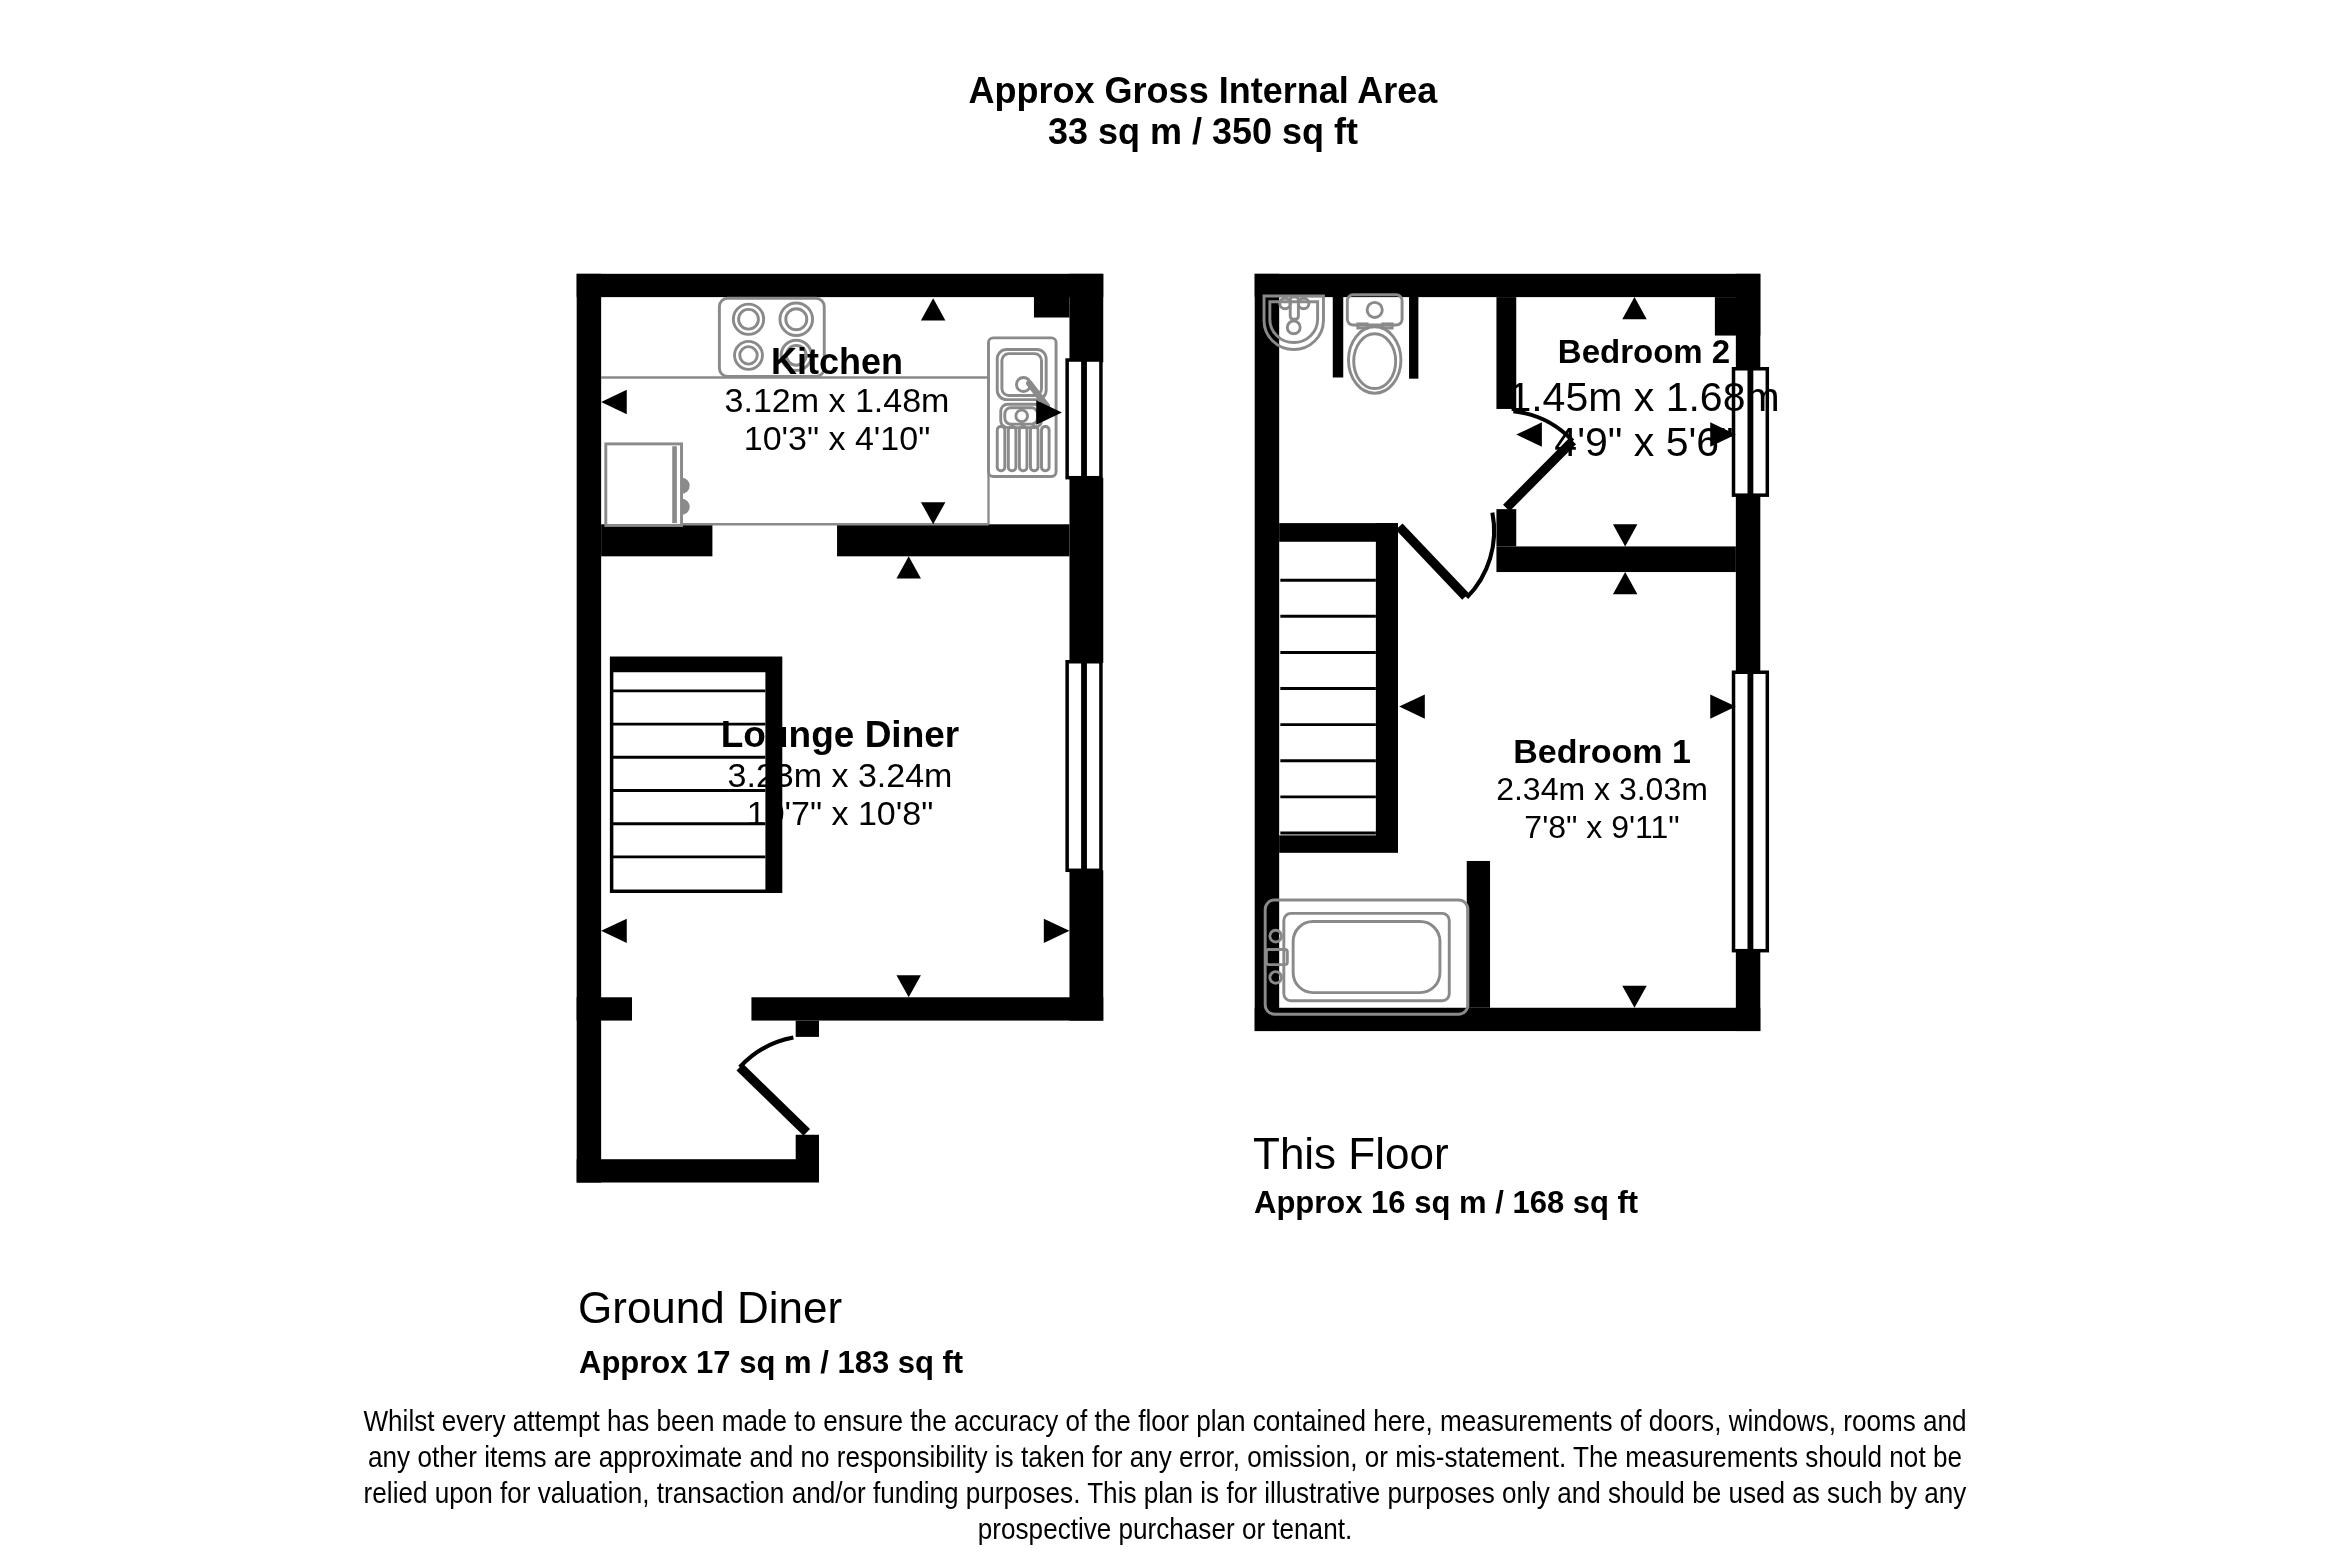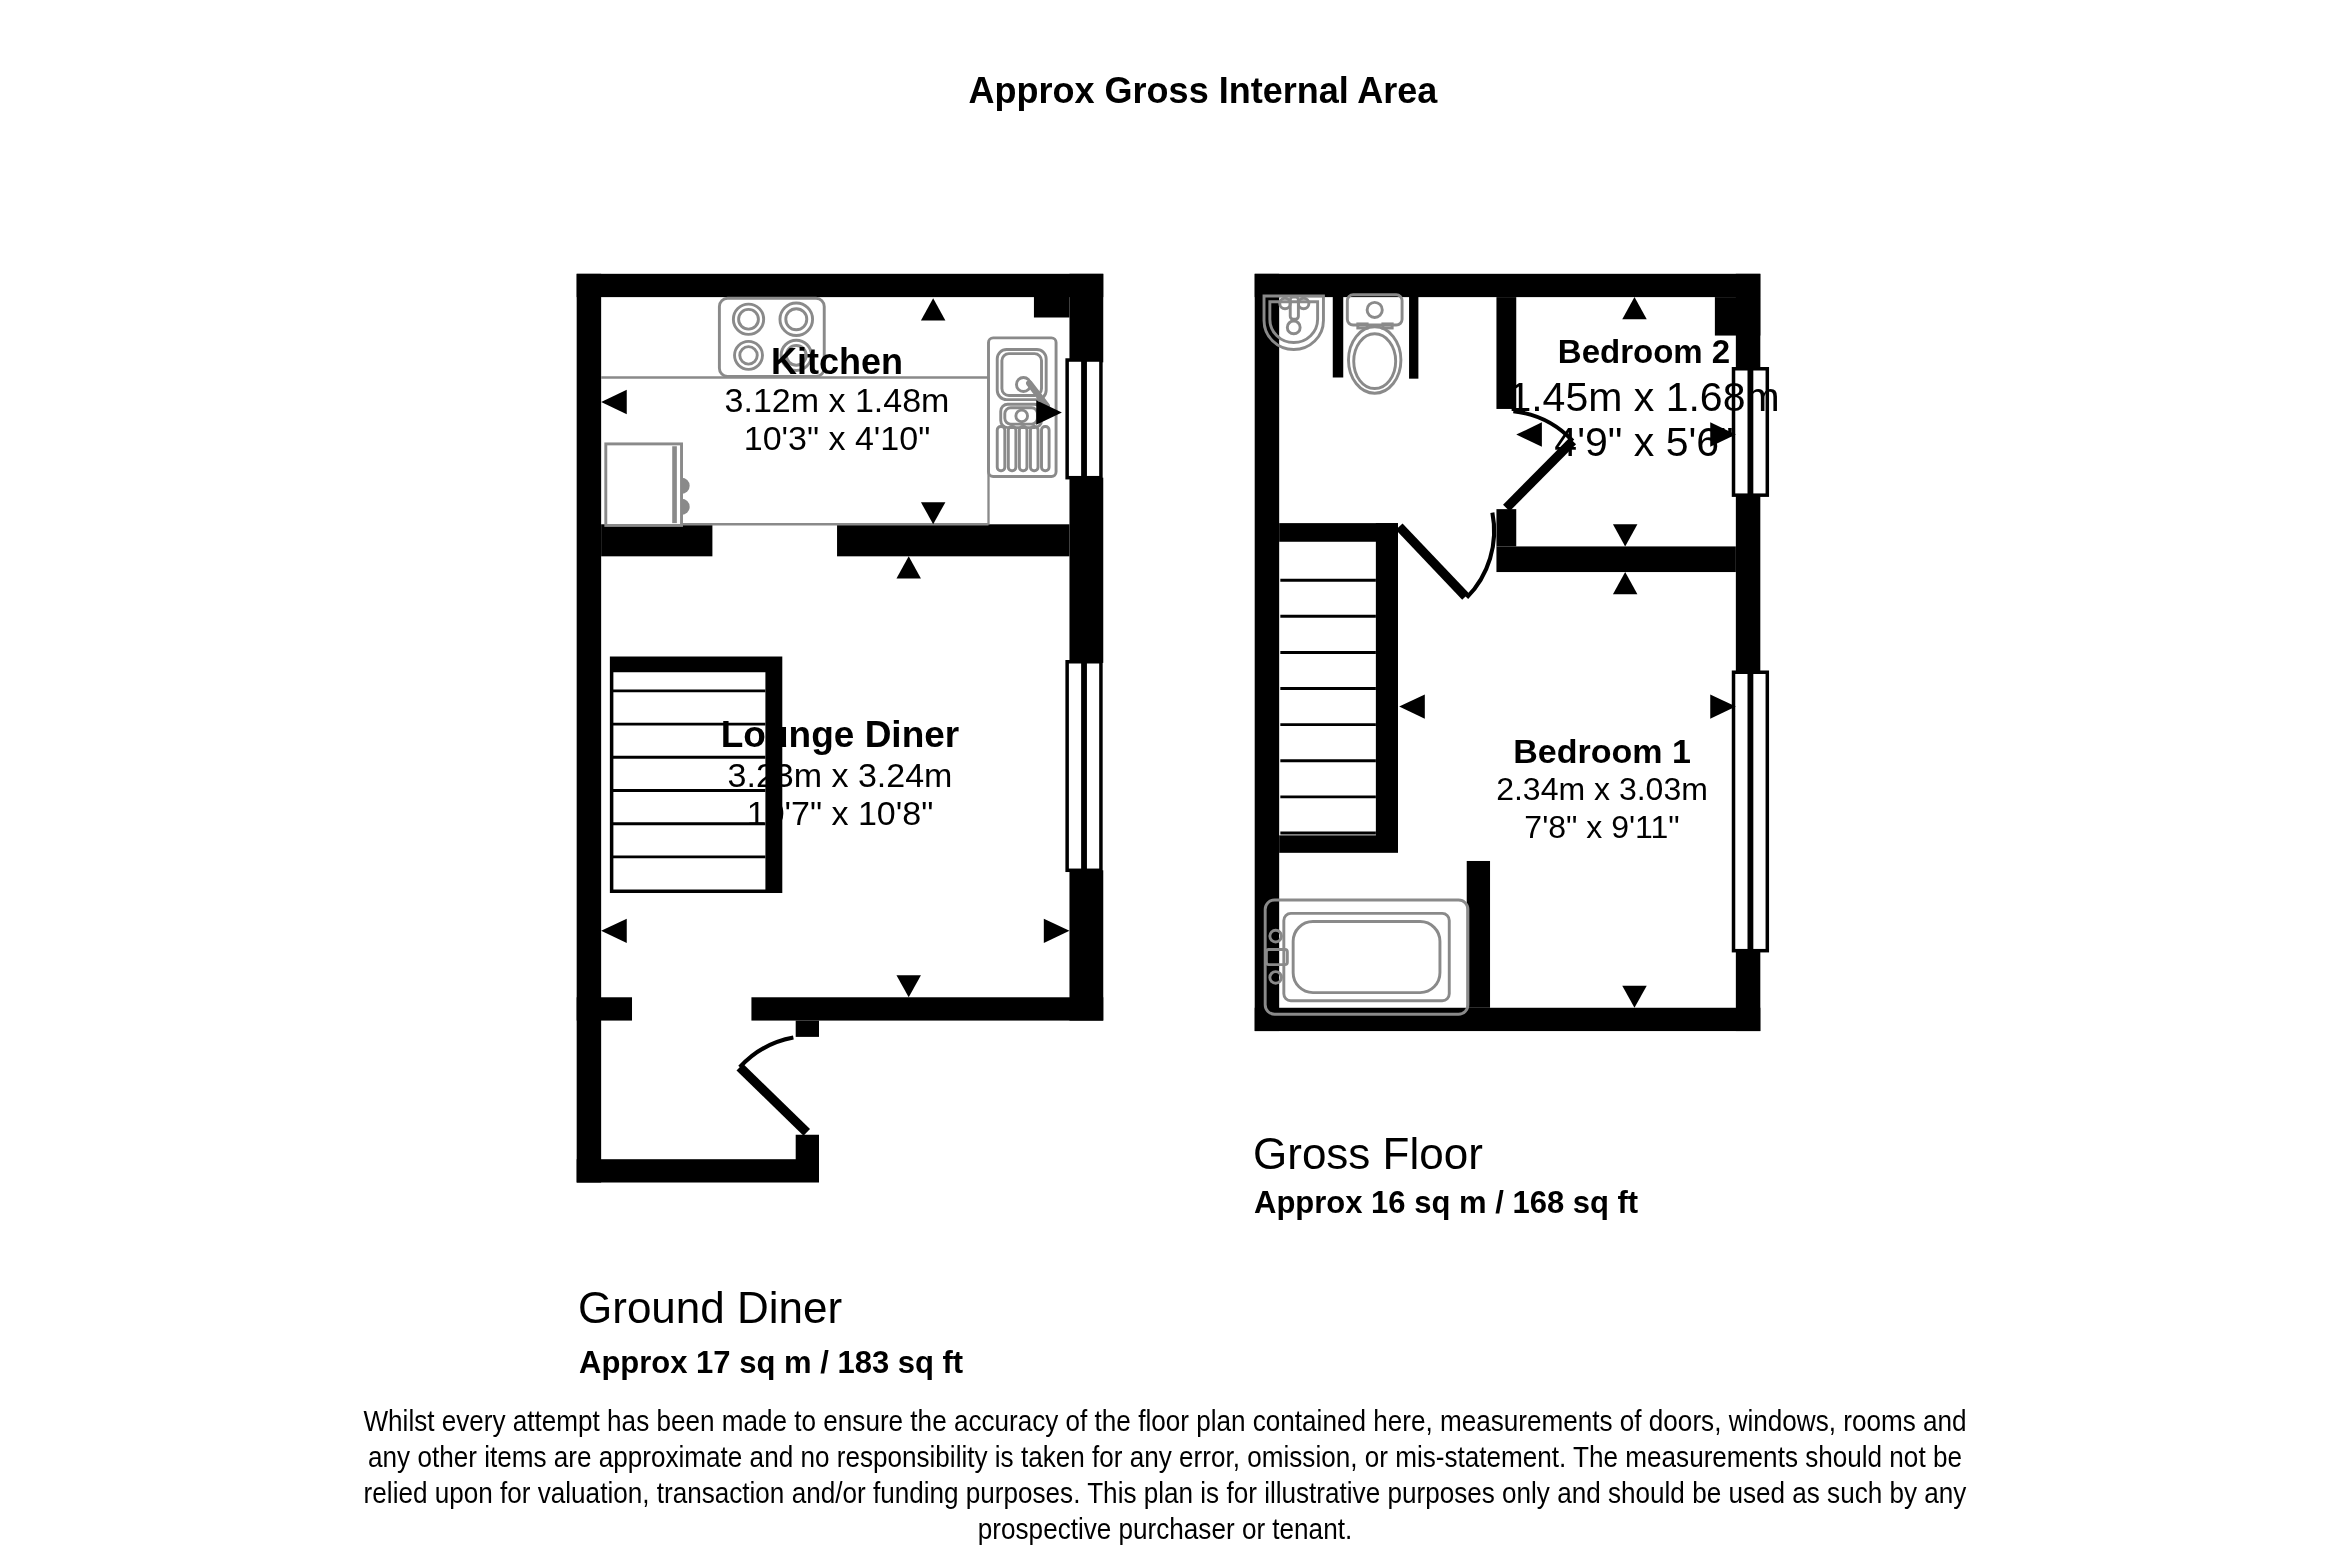--- a/index.html
+++ b/index.html
@@ -214,20 +214,21 @@
       <polygon points="2790,982 2769,1020 2811,1020"></polygon>
       <polygon points="2402,1213 2446,1192 2446,1234"></polygon>
       <polygon points="2980,1213 2936,1192 2936,1234"></polygon>
       <polygon points="2806,1730 2785,1692 2827,1692"></polygon>
     </g>
   </g>
 </svg>
 
 <div class="abs center title" style="left:1183px;top:70px;margin-left:20px;">
   <div>Approx Gross Internal Area</div>
+  <div>33 sq m / 350 sq ft</div>
 </div>
 
 <div class="abs center k" style="left:837px;top:343px;">
   <div class="room-name">Kitchen</div>
   <div class="room-dims">3.12m x 1.48m</div>
   <div class="room-dims">10'3" x 4'10"</div>
 </div>
 
 <div class="abs center l" style="left:840px;top:714px;">
   <div class="room-name">Lounge Diner</div>
@@ -240,21 +241,21 @@
   <div class="room-dims">1.45m x 1.68m</div>
   <div class="room-dims">4'9" x 5'6"</div>
 </div>
 
 <div class="abs center b1" style="left:1602px;top:732px;">
   <div class="room-name">Bedroom 1</div>
   <div class="room-dims">2.34m x 3.03m</div>
   <div class="room-dims">7'8" x 9'11"</div>
 </div>
 
-<div class="abs floor-name" style="left:1253px;top:1130px;">Gross Floor</div>
+<div class="abs floor-name" style="left:1253px;top:1130px;">This Floor</div>
 <div class="abs floor-area" style="left:1254px;top:1185px;text-align:center;">Approx 16 sq m / 168 sq ft</div>
 
 <div class="abs floor-name" style="left:578px;top:1284px;">Ground Diner</div>
 <div class="abs floor-area" style="left:579px;top:1345px;">Approx 17 sq m / 183 sq ft</div>
 
 <div class="abs disclaimer" style="left:1165px;top:1403px;">Whilst every attempt has been made to ensure the accuracy of the floor plan contained here, measurements of doors, windows, rooms and
 any other items are approximate and no responsibility is taken for any error, omission, or mis-statement. The measurements should not be
 relied upon for valuation, transaction and/or funding purposes. This plan is for illustrative purposes only and should be used as such by any
 prospective purchaser or tenant.</div>
 

